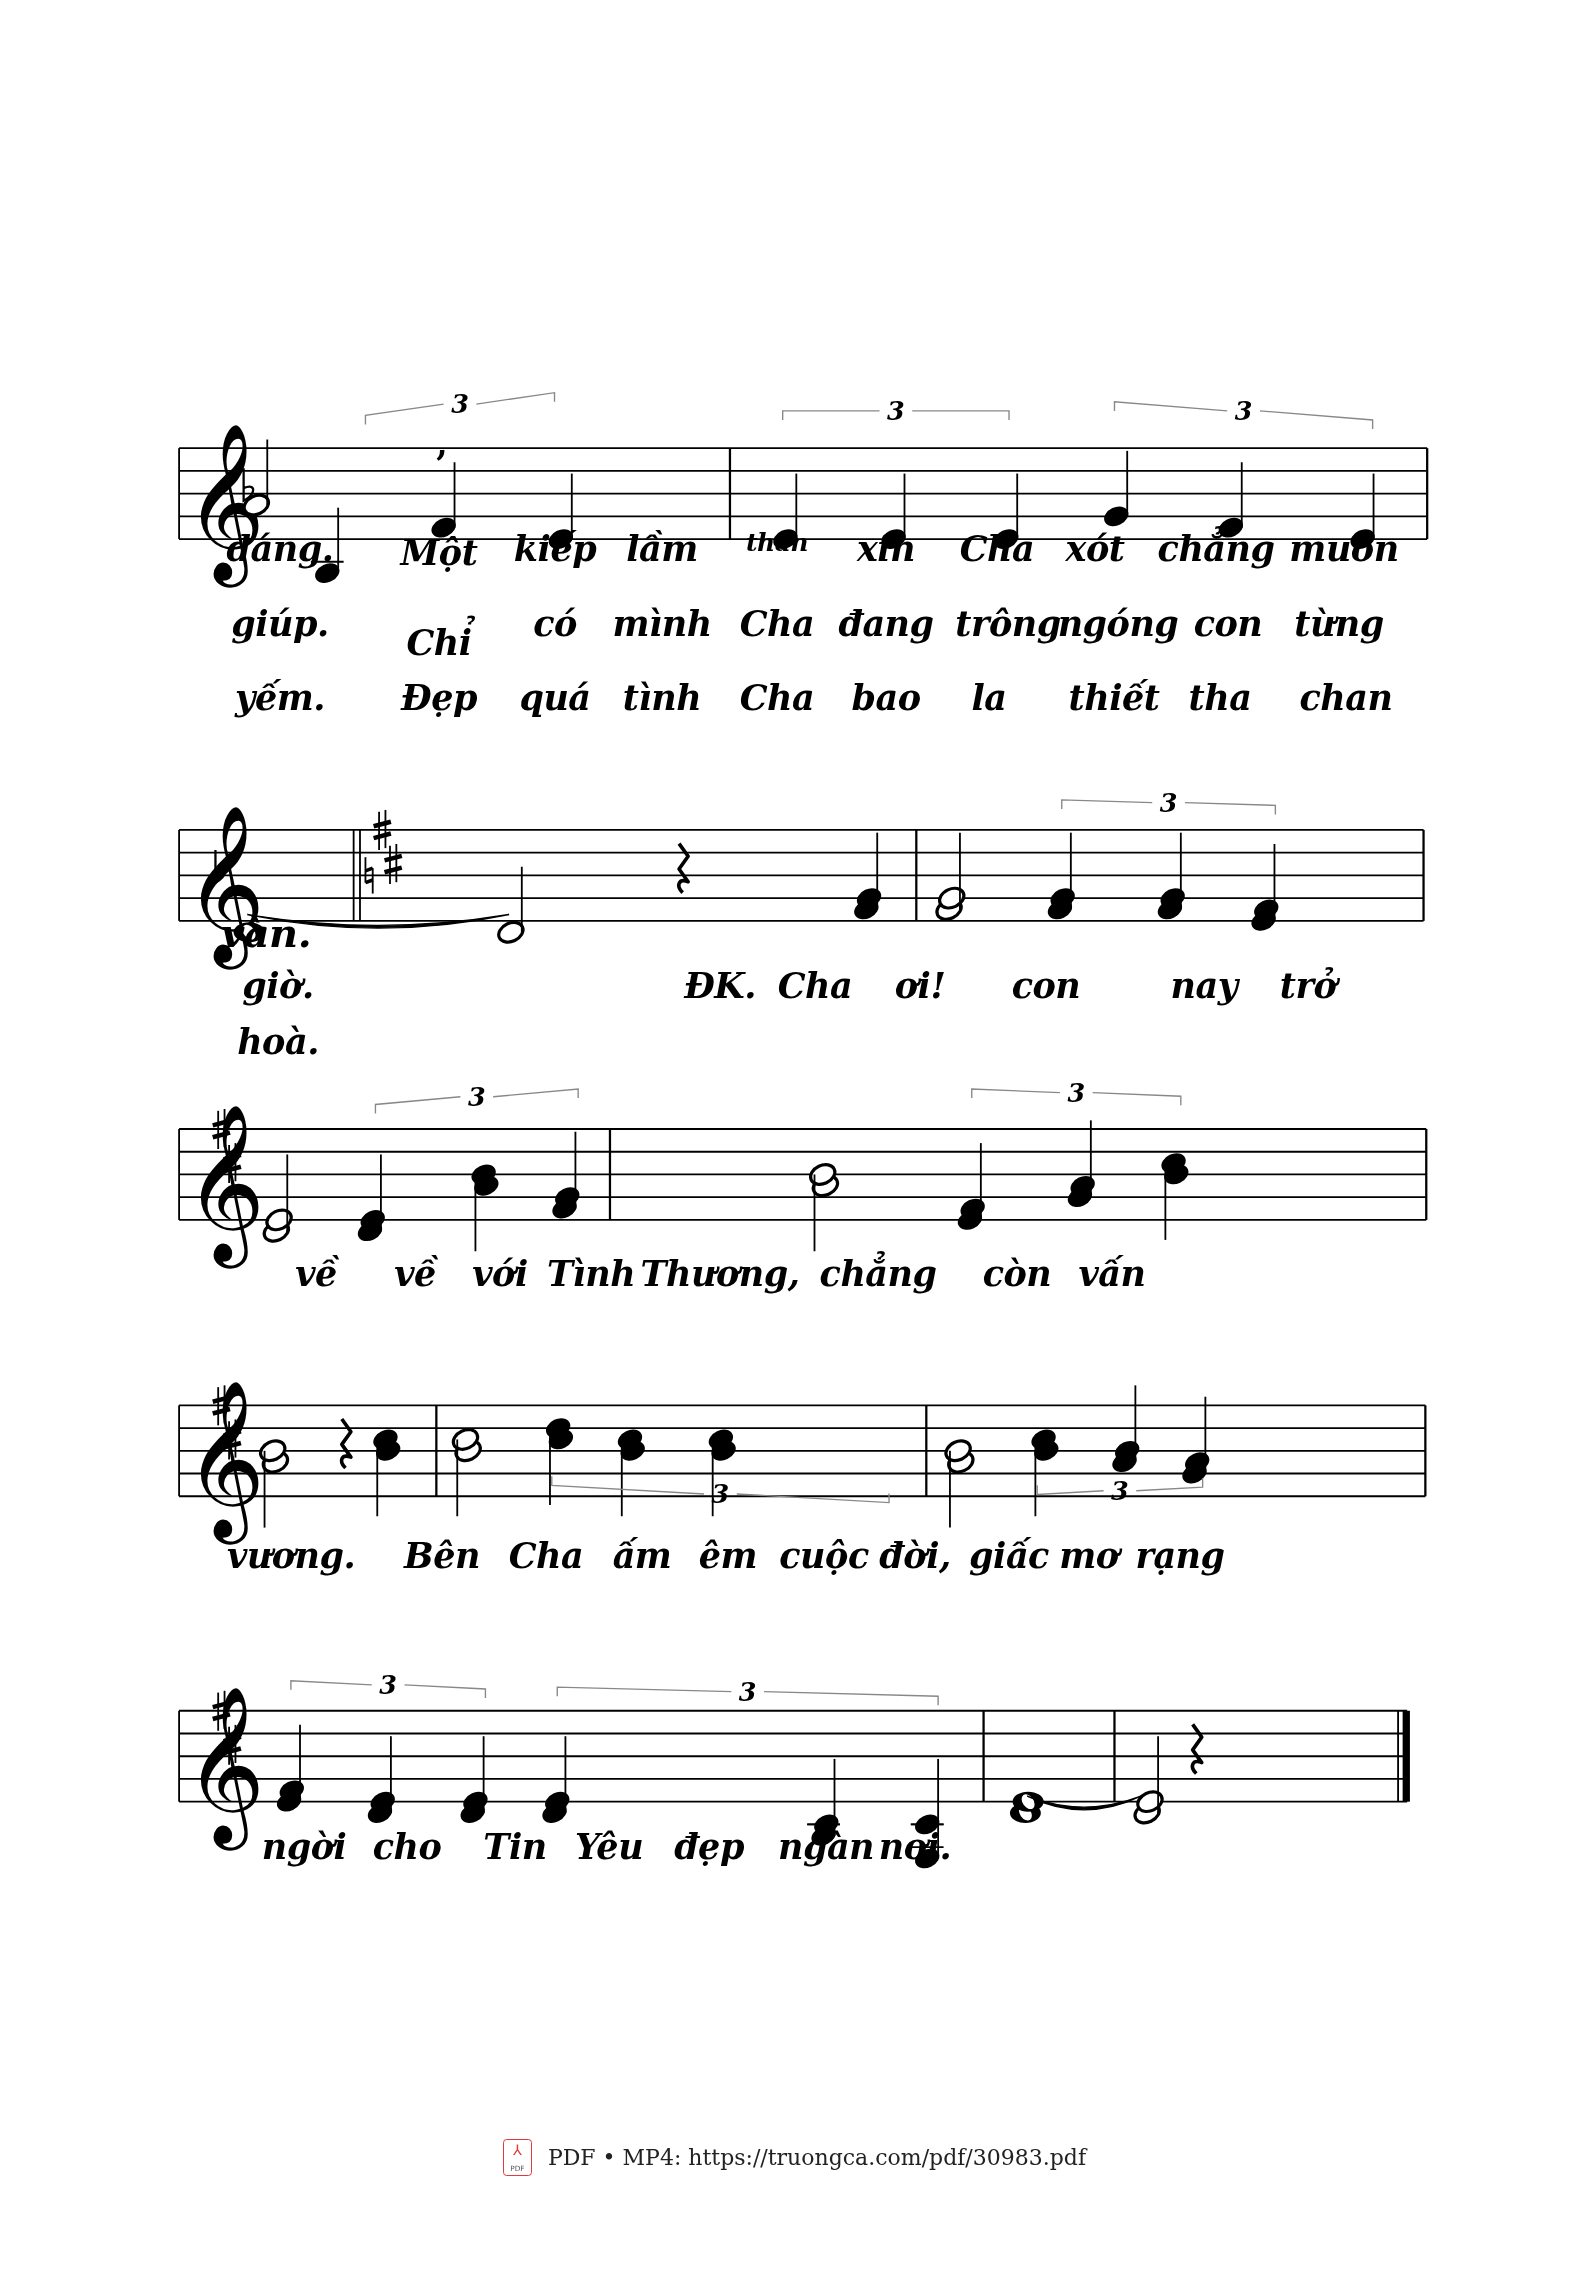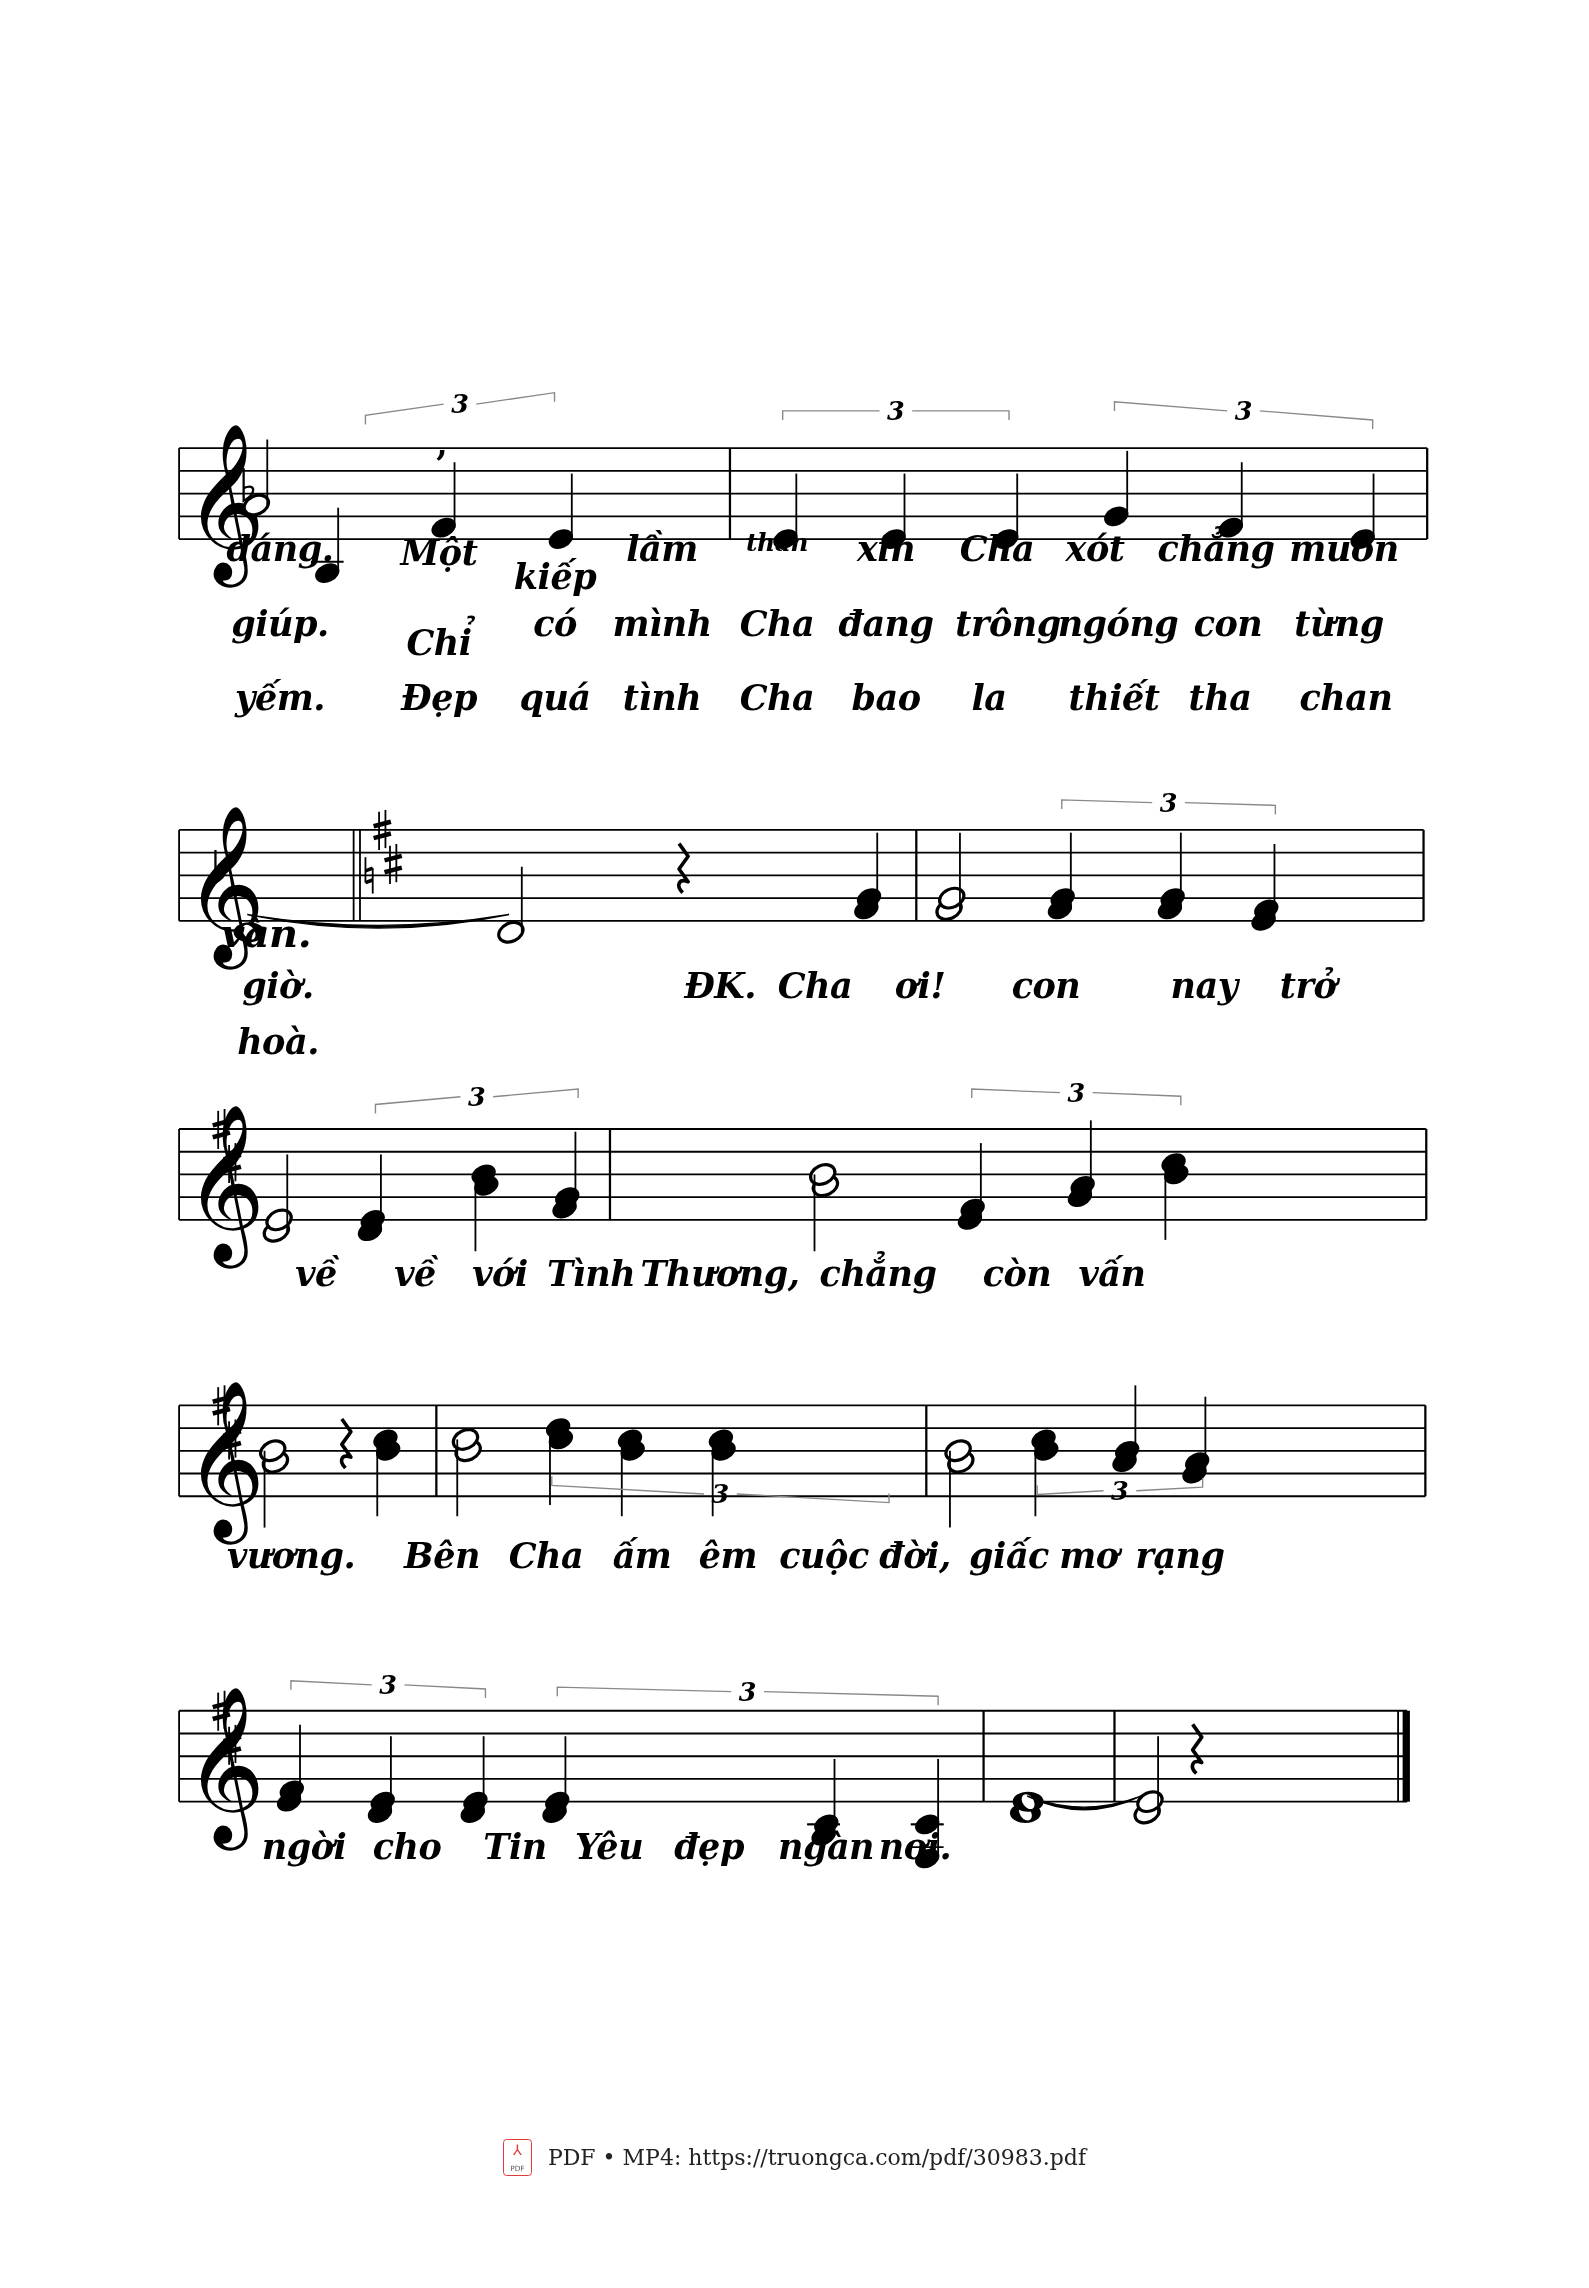--- a/index.html
+++ b/index.html
@@ -400,21 +400,21 @@
         <path d="M613 1866 L613 1856 L804.5 1861" stroke="#888" stroke-width="1.5" fill="none"></path>
         <path d="M840.5 1861 L1032 1866 L1032 1876" stroke="#888" stroke-width="1.5" fill="none"></path>
         <text x="822.5" y="1871" text-anchor="middle" font-size="28" font-style="italic" font-weight="bold" font-family="DejaVu Serif, serif">3</text>
       </g>
     </g>
   </svg>
 
 <div id="lyrics">
     <span class="lyric" style="left: 280px; top: 528px; font-size: 35px;">đáng.</span>
     <span class="lyric" style="left: 439px; top: 532px; font-size: 35px;">Một</span>
-    <span class="lyric" style="left: 555px; top: 556px; font-size: 35px;">kiếp</span>
+    <span class="lyric" style="left: 555px; top: 528px; font-size: 35px;">kiếp</span>
     <span class="lyric" style="left: 662px; top: 528px; font-size: 35px;">lầm</span>
     <span class="lyric" style="left: 777px; top: 528px; font-size: 25px; text-align: right;">than</span>
     <span class="lyric" style="left: 886px; top: 528px; font-size: 35px;">xin</span>
     <span class="lyric" style="left: 997px; top: 528px; font-size: 35px;">Cha</span>
     <span class="lyric" style="left: 1095px; top: 528px; font-size: 35px;">xót</span>
     <span class="lyric" style="left: 1216px; top: 528px; font-size: 35px;">chẳng</span>
     <span class="lyric" style="left: 1344px; top: 528px; font-size: 35px;">muôn</span>
     <span class="lyric" style="left: 280px; top: 603px; font-size: 35px;">giúp.</span>
     <span class="lyric" style="left: 439px; top: 603px; font-size: 35px; margin-top: 19px;">Chỉ</span>
     <span class="lyric" style="left: 555px; top: 603px; font-size: 35px;">có</span>

